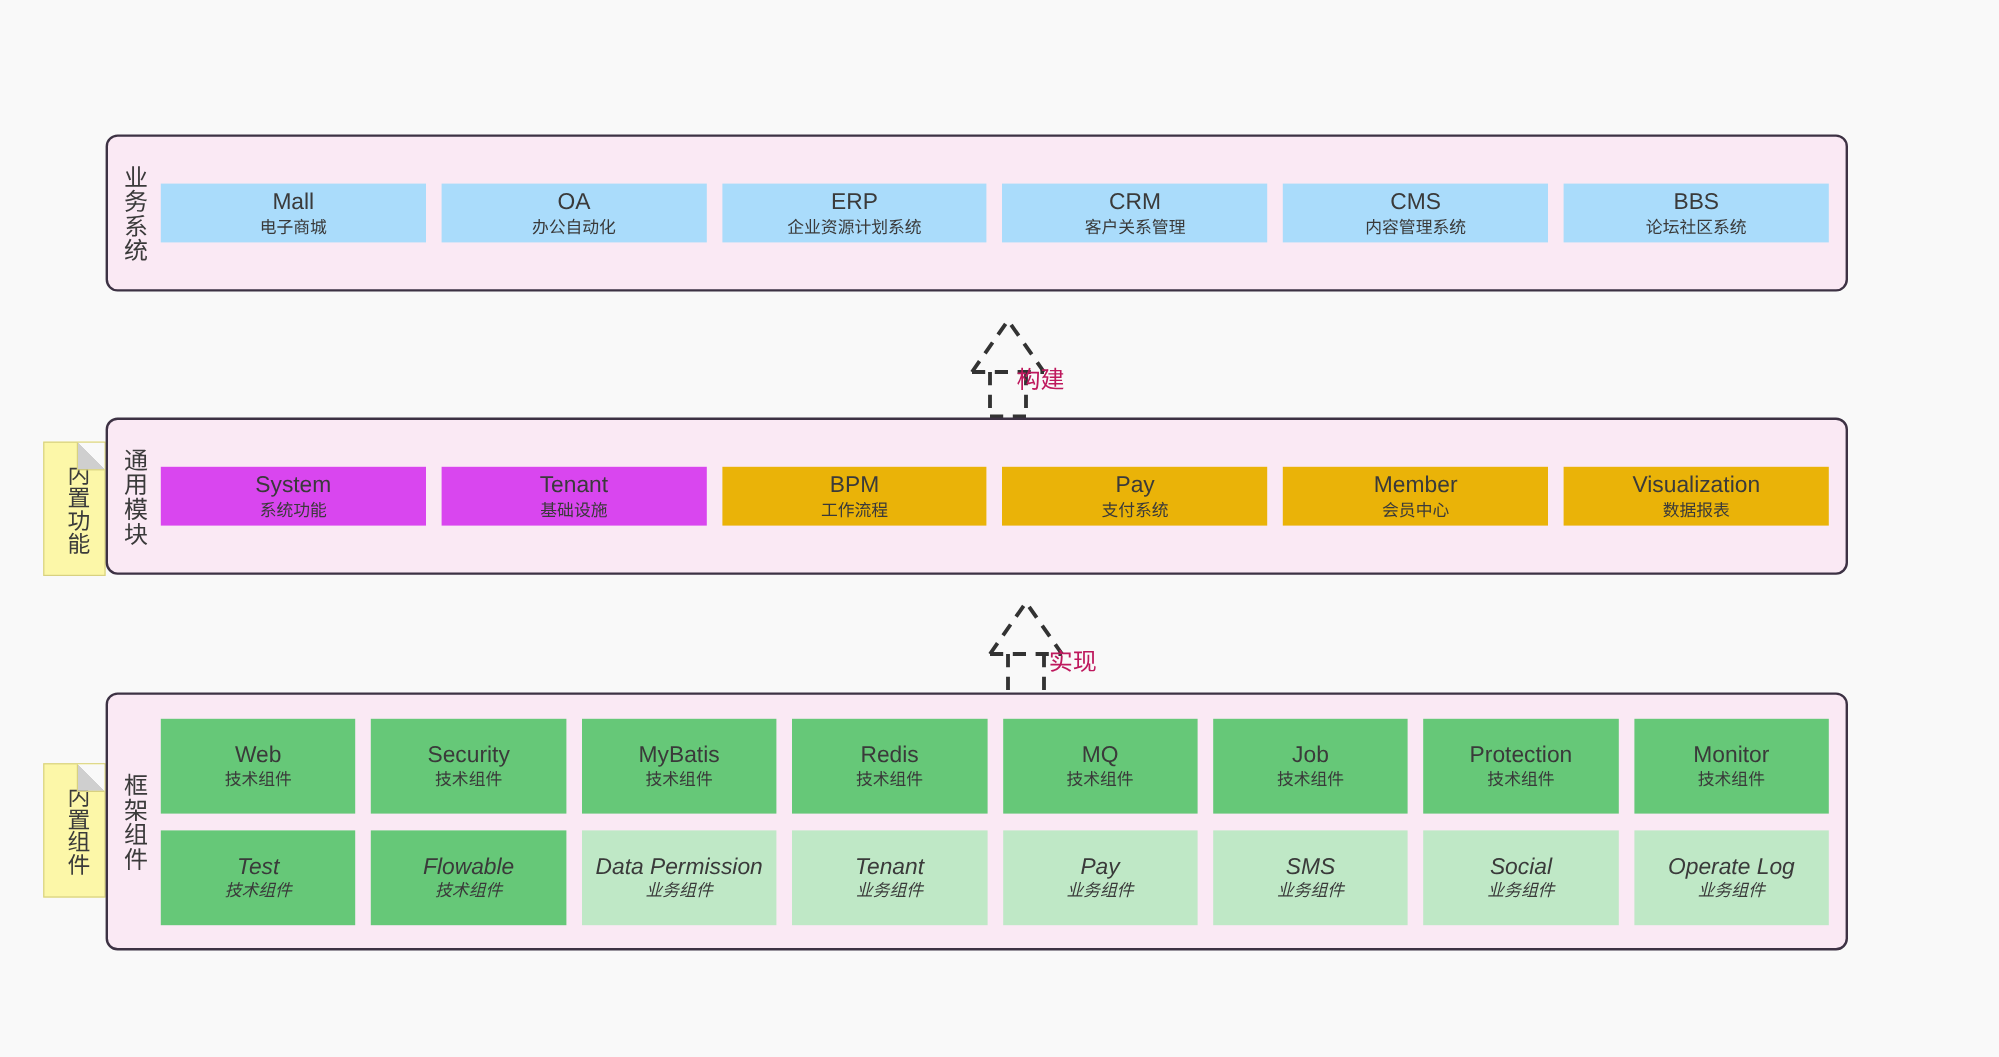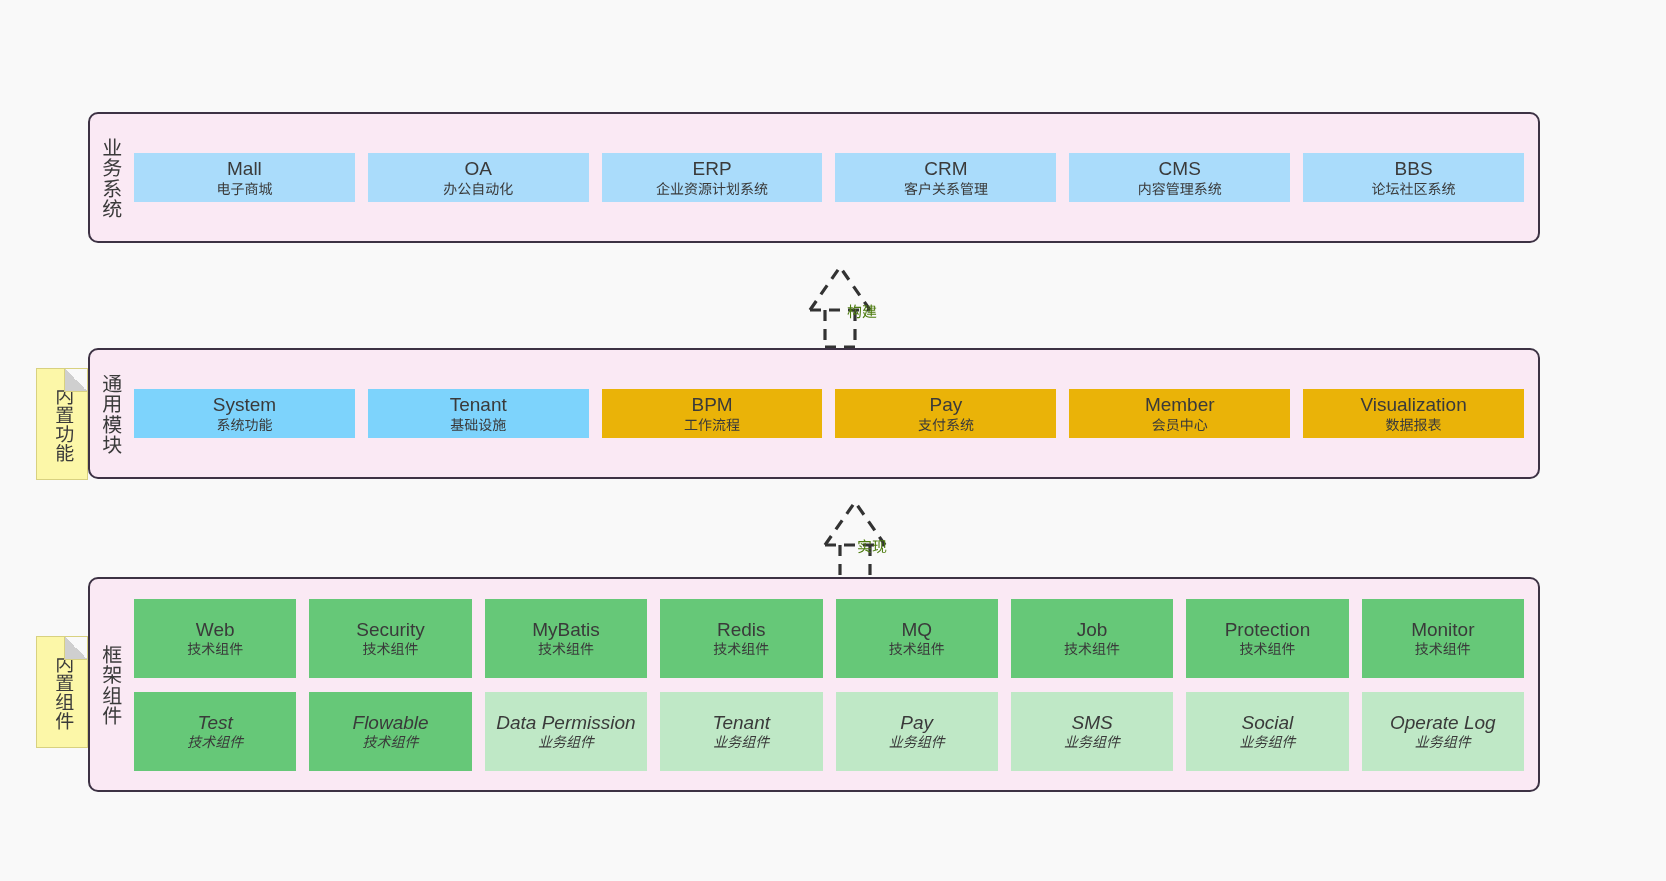--- a/index.html
+++ b/index.html
@@ -76,21 +76,21 @@
     justify-content: center;
     text-align: center;
     line-height: 1.22;
     padding: 4px 6px;
     box-sizing: border-box;
   }
   .node .t1 { font-size: 19px; }
   .node .t2 { font-size: 14px; }
 
   .n-blue      { background: #aadcfb; }
-  .n-red       { background: #7dd3fc; }
+  .n-red       { background: #d946ef; }
   .n-pink      { background: #eab308; }
   .n-green     { background: #66c878; }
   .n-greenlite { background: #bfe8c6; }
 
   
   .sticky {
     position: absolute;
     background: #fcf7a8;
     border: 1px solid #d8d180;
     box-sizing: border-box;
@@ -119,22 +119,22 @@
 
   
   .connector {
     position: absolute;
     pointer-events: none;
   }
   .connector .conn-label {
     position: absolute;
     left: 50%;
     transform: translateX(-50%);
-    font-size: 15px;
-    color: #4d7c0f;
+    font-size: 20px;
+    color: #be185d;
     background: transparent;
     white-space: nowrap;
     user-select: none;
   }
 </style>
 </head>
 <body>
 
 <div class="canvas">
 
@@ -218,21 +218,21 @@
   </div>
 
   <div class="connector" style="left:770px; top:490px; width:170px; height:95px;">
     <svg width="170" height="95" viewBox="0 0 170 95">
       <path d="M 55 55 L 85 12 L 115 55" fill="none" stroke="#333" stroke-width="3.2" stroke-dasharray="11 8" stroke-linecap="butt"></path>
       <path d="M 55 55 L 115 55" fill="none" stroke="#333" stroke-width="3.2" stroke-dasharray="11 8"></path>
       <path d="M 70 55 L 70 92" fill="none" stroke="#333" stroke-width="3.2" stroke-dasharray="11 8"></path>
       <path d="M 100 55 L 100 92" fill="none" stroke="#333" stroke-width="3.2" stroke-dasharray="11 8"></path>
       <path d="M 70 92 L 100 92" fill="none" stroke="#333" stroke-width="3.2" stroke-dasharray="11 8"></path>
     </svg>
-    <span class="conn-label" style="top:45px; left:87px; transform:none;">实现</span>
+    <span class="conn-label" style="top:45px; left:104px; transform:none;">实现</span>
   </div>
 
   <div class="sticky" style="left:36px; top:636px; width:52px; height:112px;">
     <span>内置组件</span>
   </div>
 
   <div class="layer" style="left:88px; top:577px; width:1452px; height:215px;">
     <div class="layer-caption">框架组件</div>
     <div class="layer-body">
 

